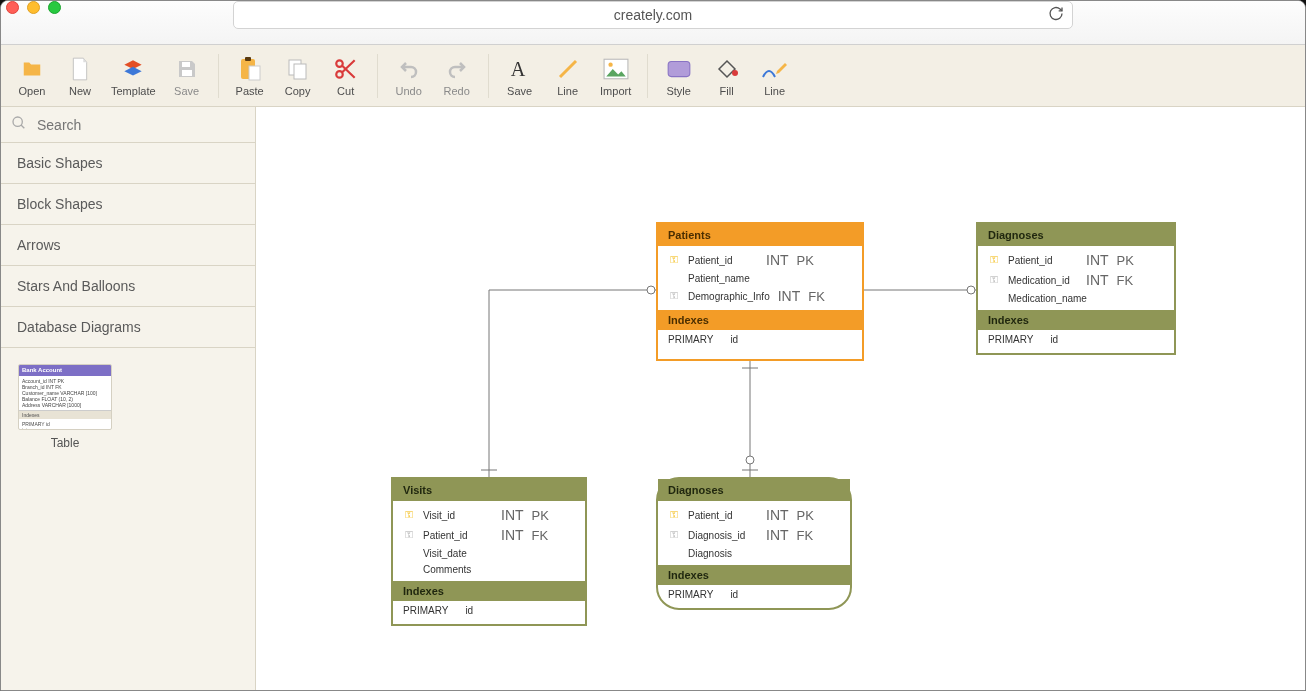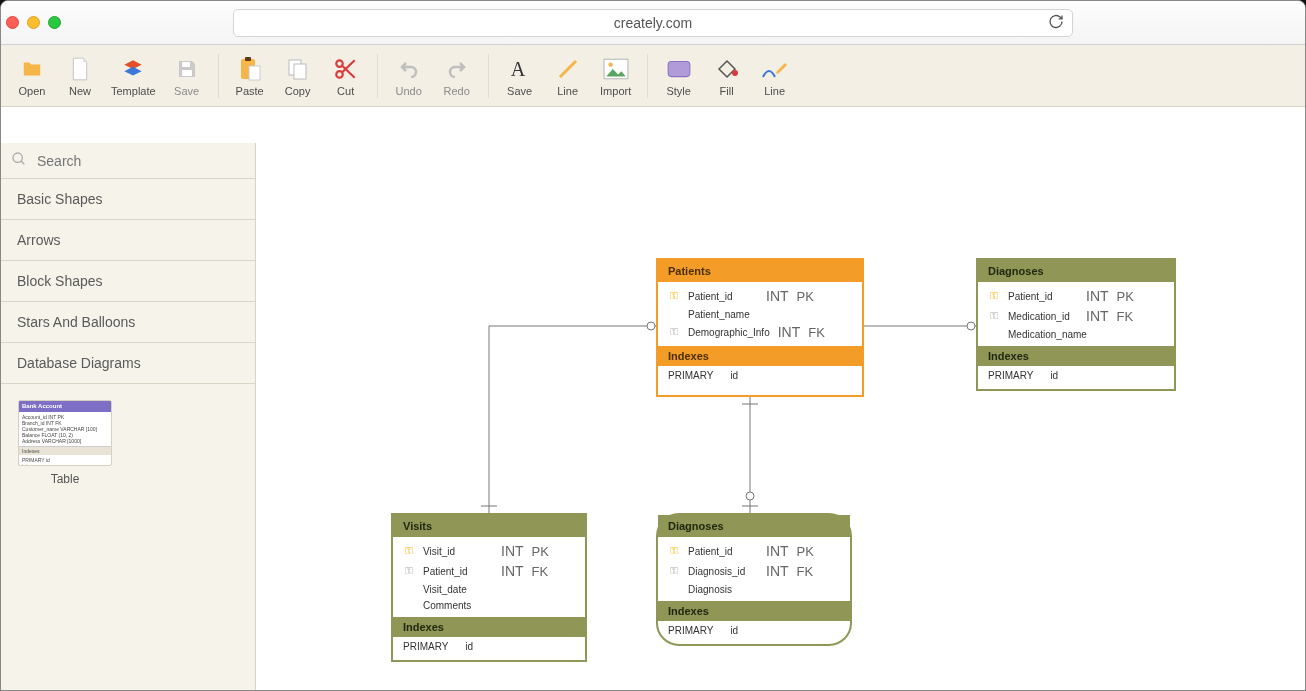--- a/index.html
+++ b/index.html
@@ -40,21 +40,21 @@
     position: relative;
     display: flex;
     flex-direction: column;
   }
   
   .titlebar {
     height: 44px;
     background: linear-gradient(#fdfdfd, #f4f4f4);
     border-bottom: 1px solid #d0d0d0;
     display: flex;
-    align-items: center;
+    align-items: flex-start;
     padding: 0 5px;
     gap: 8px;
     position: relative;
   }
   .traffic { display: flex; gap: 8px; }
   .traffic .dot {
     width: 13px; height: 13px; border-radius: 50%;
   }
   .dot.red { background: #ff5f57; border:1px solid #e1433b; }
   .dot.yellow { background: #ffbd2e; border:1px solid #dfa023; }
@@ -105,21 +105,20 @@
   .tool.disabled { color: var(--muted); cursor: default; }
   .tool .ic { width: 28px; height: 28px; display:flex; align-items:center; justify-content:center; margin-bottom:2px;}
   .tool .lbl { font-size: 11px; }
   .divider { width:1px; background: #e0dccf; height: 44px; margin: 0 6px; }
 
   .body {
     flex: 1;
     display: flex;
     overflow: hidden;
     background: #e5e5e5;
-    margin-top: 36px;
   }
   
   .sidebar {
     width: 255px;
     background: var(--sidebar-bg);
     border-right: 1px solid var(--border);
     display: flex;
     flex-direction: column;
   }
   .search {
@@ -412,22 +411,22 @@
         <span class="mag">
           <svg width="16" height="16" viewBox="0 0 24 24" fill="none" stroke="currentColor" stroke-width="2">
               <circle cx="10" cy="10" r="7"></circle>
               <line x1="20" y1="20" x2="15" y2="15"></line>
             </svg>
         </span>
         <input type="text" placeholder="Search" style="">
       </div>
       <div class="cats">
         <div class="cat">Basic Shapes</div>
+        <div class="cat">Block Shapes</div>
         <div class="cat">Arrows</div>
-        <div class="cat">Block Shapes</div>
         <div class="cat">Stars And Balloons</div>
         <div class="cat">Database Diagrams</div>
       </div>
       <div class="shape-panel">
         <div class="shape-thumb">
           <div class="thumb-box">
             <div class="thumb-hdr">Bank Account</div>
             <div class="thumb-body">
               <div>Account_id INT PK</div>
               <div>Branch_id INT FK</div>

